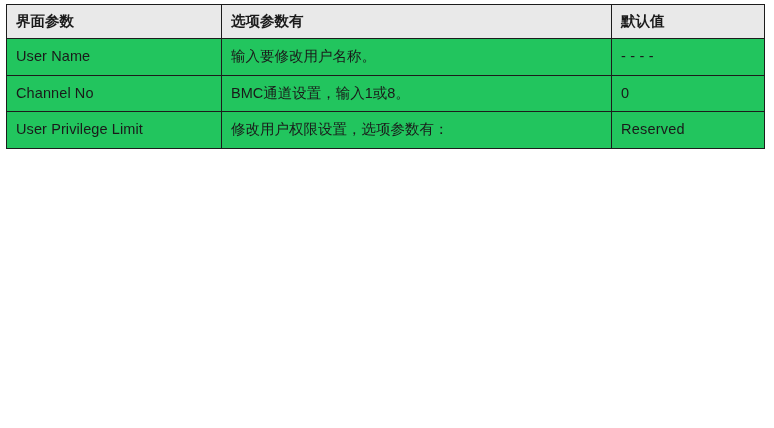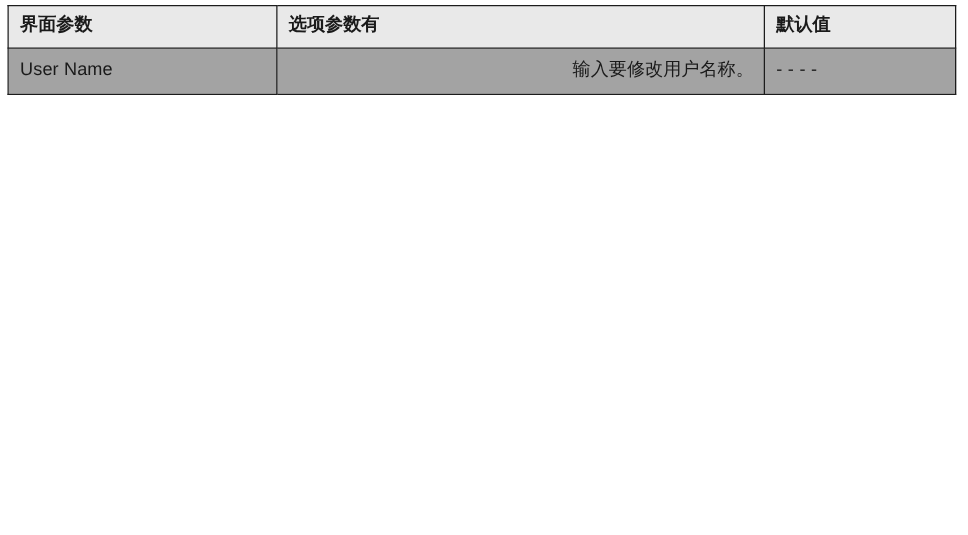--- a/index.html
+++ b/index.html
@@ -39,28 +39,26 @@
     line-height: 1.62;
     font-weight: normal;
     text-align: left;
   }
   table.param-table thead th {
     background: #e9e9e9;
     font-weight: bold;
     padding-top: 5px;
     padding-bottom: 5px;
     font-size: 14.5px;
-    font-family: Liberation Mono, monospace;
   }
   table.param-table tbody td {
-    background: #a3a3a3;
+    background: #22c55e;
   }
   .cell-lines > div {
     white-space: pre-wrap;
-    text-align: right;
   }
   td.param-name {
     letter-spacing: 0.1px;
   }
   td.default-val {
     letter-spacing: 0.2px;
   }
 </style>
 </head>
 <body>
@@ -82,15 +80,33 @@
     <tbody>
       <tr>
         <td class="param-name">User Name</td>
         <td class="cell-desc">
           <div class="cell-lines">
             <div>输入要修改用户名称。</div>
           </div>
         </td>
         <td class="default-val">- - - -</td>
       </tr>
+      <tr>
+        <td class="param-name">Channel No</td>
+        <td class="cell-desc">
+          <div class="cell-lines">
+            <div>BMC通道设置，输入1或8。</div>
+          </div>
+        </td>
+        <td class="default-val">0</td>
+      </tr>
+      <tr>
+        <td class="param-name">User Privilege Limit</td>
+        <td class="cell-desc">
+          <div class="cell-lines">
+            <div>修改用户权限设置，选项参数有：</div>
+          </div>
+        </td>
+        <td class="default-val">Reserved</td>
+      </tr>
     </tbody>
   </table>
 </div>
 
 </body></html>

